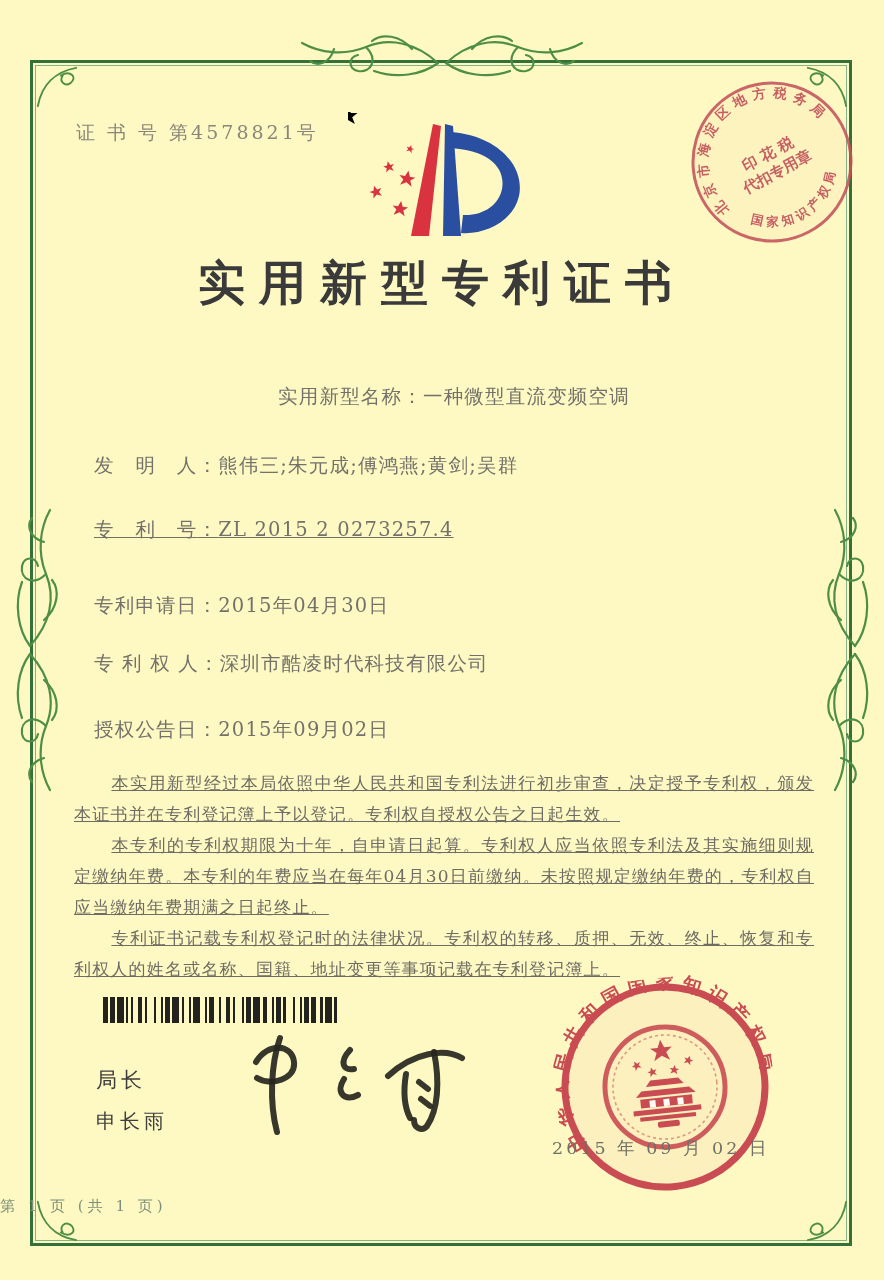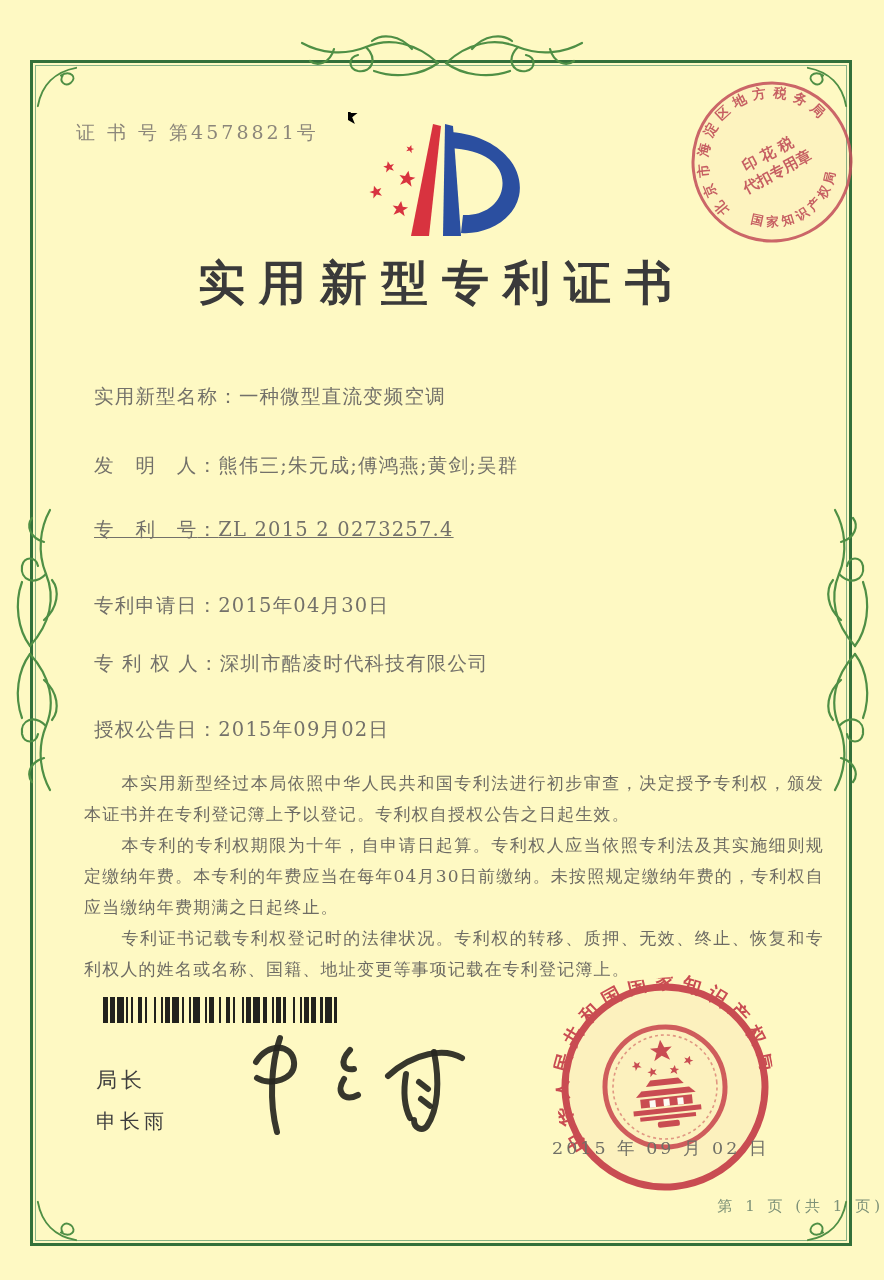--- a/index.html
+++ b/index.html
@@ -37,28 +37,29 @@
   .cert-title{
     position:absolute;left:0;right:0;top:252px;text-align:center;
     font-size:47px;font-weight:600;letter-spacing:14px;color:#3a3a3a;z-index:3;
   }
   
   .field-row{
     position:absolute;left:94px;right:70px;
     font-size:19.5px;letter-spacing:1.2px;color:#73716a;z-index:3;
     white-space:nowrap;
   }
-  .fr0{top:383px;} .fr1{top:452px;} .fr2{top:516px;text-decoration:underline;}
+  .fr0{top:383px;text-align:center;} .fr1{top:452px;} .fr2{top:516px;text-decoration:underline;}
   .fr3{top:584px;margin-top:8px;} .fr4{top:650px;} .fr5{top:716px;}
   .field-label::after{content:"：";}
   
   .body-text{
-    position:absolute;left:84px;top:768px;width:740px;z-index:3;
+    position:absolute;left:74px;top:768px;width:740px;z-index:3;
     font-size:17px;line-height:31px;letter-spacing:1.2px;color:#6e6c64;
     text-align:justify;
+    text-decoration:underline;
   }
   .body-text p{margin:0;text-indent:2.2em;}
   
   .barcode{
     position:absolute;left:103px;top:997px;width:238px;height:26px;
     display:flex;z-index:3;
   }
   .barcode span{height:100%;}
   
   .signer-title{position:absolute;left:96px;top:1066px;font-size:21px;letter-spacing:4px;color:#3e3e3e;z-index:3;font-family:"DejaVu Sans","Liberation Sans",sans-serif;}
@@ -73,21 +74,21 @@
   .authority-seal{
     position:absolute;left:556px;top:978px;width:218px;height:218px;
     z-index:4;opacity:.9;transform:rotate(-6deg);
   }
   .issue-date{
     position:absolute;left:552px;top:1136px;z-index:6;
     font-size:17.5px;letter-spacing:3px;color:#6f6f66;
   }
   
   .page-footer{
-    position:absolute;left:0;right:0;top:1197px;text-align:right;
+    position:absolute;left:0;right:0;top:1197px;text-align:left;
     font-size:15px;letter-spacing:4px;color:#7d9178;z-index:3;
   }
 </style>
 </head>
 <body>
 
 <div class="page">
 
   <div class="inner-border">
     <div class="thin"></div>

